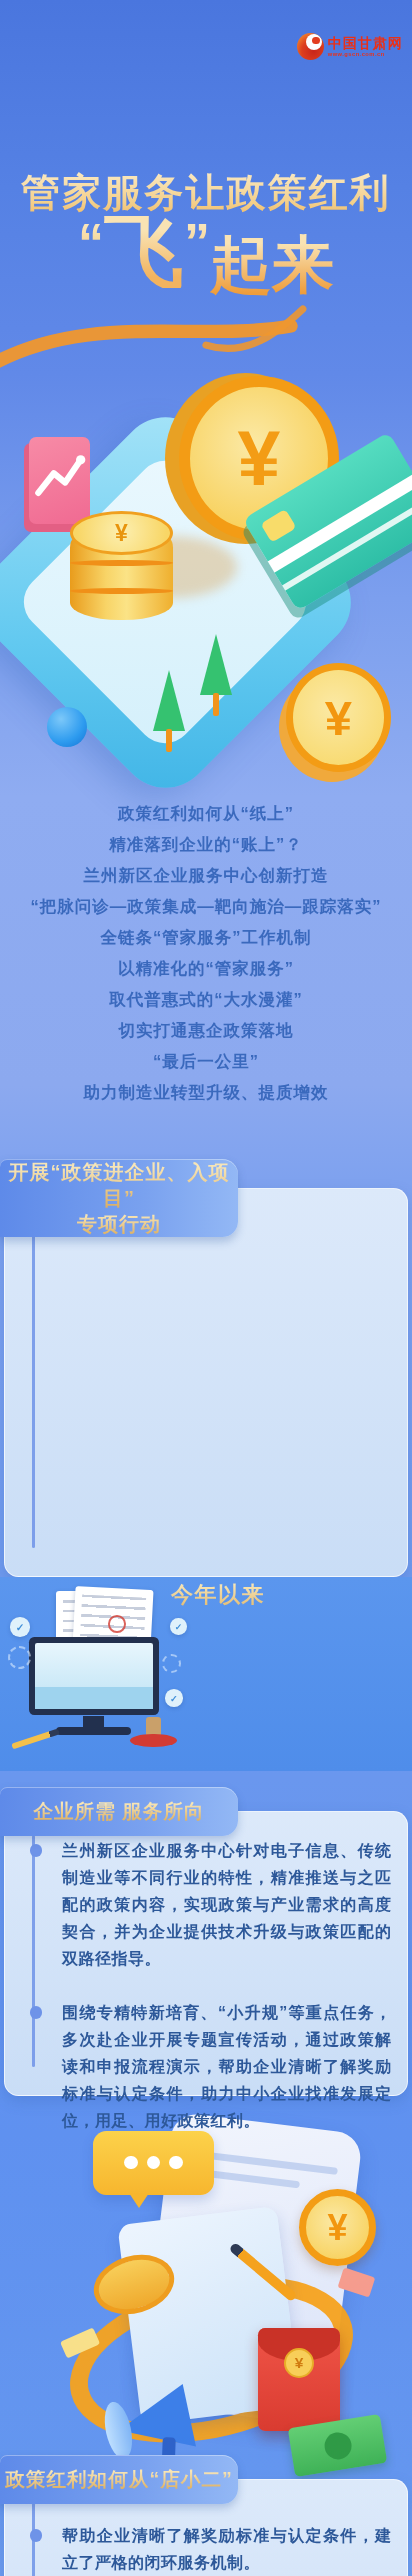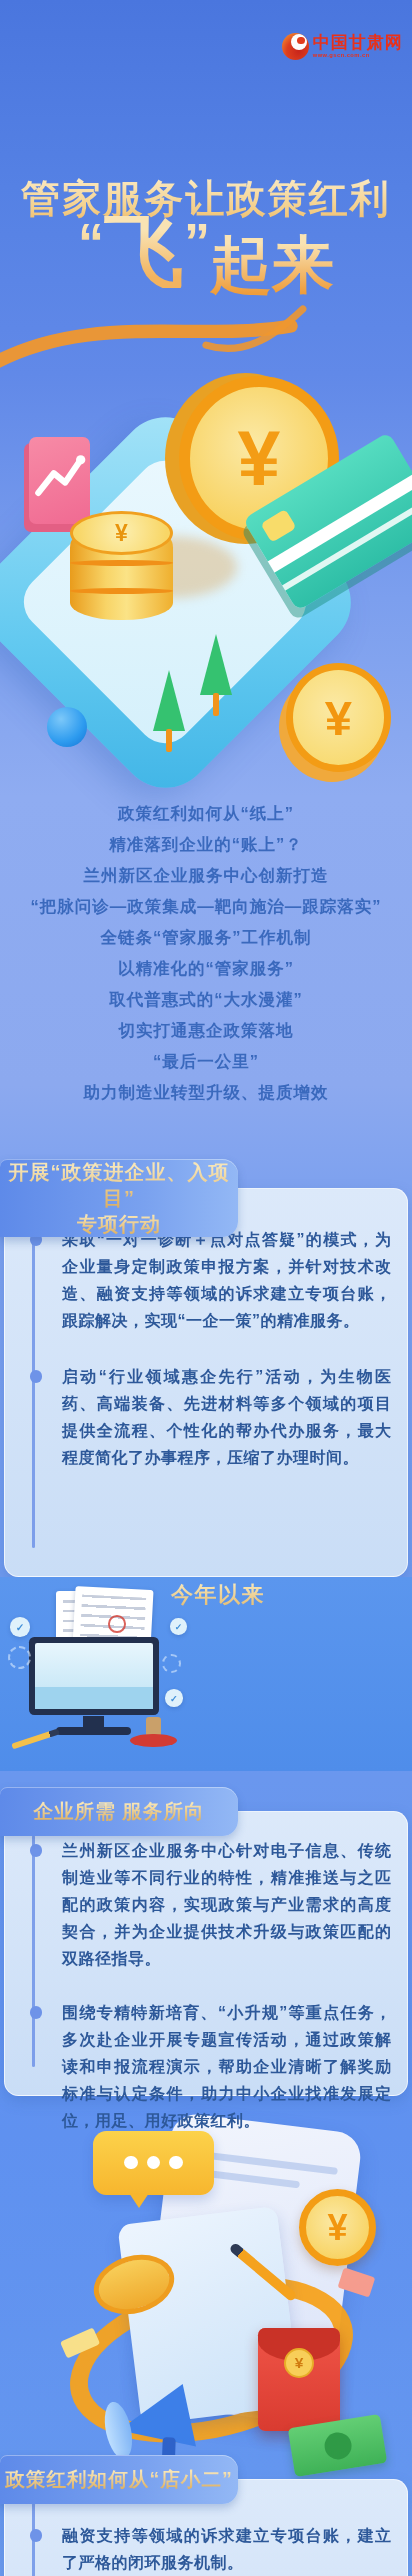--- a/index.html
+++ b/index.html
@@ -16,29 +16,29 @@
   .abs{position:absolute;}
 
   
   .header-logo{top:33px;right:9.3px;display:flex;align-items:center;gap:4.1px;}
   .swirl{border-radius:50%;position:relative;overflow:hidden;
     background:radial-gradient(circle at 62% 68%, #C8251B 0%, #DD3E1E 48%, #EE7A2B 78%, #F6AC3B 100%);}
   .swirl::before{content:'';position:absolute;right:5%;top:3%;width:60%;height:60%;border-radius:50%;background:#fdfdfd;}
   .swirl::after{content:'';position:absolute;right:15%;top:15%;width:27%;height:27%;border-radius:50%;background:#E23C1E;}
   .swirl.big{width:27px;height:27px;}
   .logo-col{display:flex;flex-direction:column;line-height:1;}
-  .logo-name{color:#E8311A;font-size:17px;font-weight:900;letter-spacing:1px;}
+  .logo-name{color:#E8311A;font-size:14px;font-weight:900;letter-spacing:1px;}
   .logo-url{color:#E8311A;font-size:5.7px;font-weight:700;margin-top:2.1px;letter-spacing:0.5px;}
 
   
   .title-line{left:0;width:100%;text-align:center;}
   .gold-grad{background:linear-gradient(180deg,#FAE9C2 10%,#F3CE88 70%,#EFB45F 100%);
     -webkit-background-clip:text;background-clip:text;color:transparent;}
   .t1{top:120px;font-size:28px;font-weight:900;letter-spacing:4.1px;}
-  .t2{top:172px;font-size:39px;font-weight:900;letter-spacing:2.1px;}
+  .t2{top:166px;font-size:39px;font-weight:900;letter-spacing:2.1px;}
   .t3{top:216px;display:flex;justify-content:center;align-items:flex-start;}
   .t3 .q{font-size:52px;font-weight:900;line-height:1;}
   .t3 .fly{font-size:80px;font-weight:900;line-height:.9;
     background:linear-gradient(180deg,#F9E3B3 20%,#F2B35F 85%);-webkit-background-clip:text;background-clip:text;color:transparent;}
   .t3 .rest{font-size:62px;font-weight:900;line-height:1;margin-top:18px;
     background:linear-gradient(180deg,#F9E3B3 15%,#EE9D3C 95%);-webkit-background-clip:text;background-clip:text;color:transparent;}
 
   
   .hero{top:381px;left:0;width:412px;height:495px;}
   .platform-outer{left:20.6px;top:77px;width:289px;height:289px;border-radius:46px;
@@ -249,24 +249,20 @@
     <div>“最后一公里”</div>
     <div>助力制造业转型升级、提质增效</div>
   </div>
 
   <div class="abs tab tab1">
     <div class="tab-line">开展“政策进企业、入项目”</div>
     <div class="tab-line">专项行动</div>
   </div>
   <div class="abs card card1">
     <div class="rail"></div>
-    <ul class="bullets mb1">
-      <li>采取“一对一诊断＋点对点答疑”的模式，为企业量身定制政策申报方案，并针对技术改造、融资支持等领域的诉求建立专项台账，跟踪解决，实现“一企一策”的精准服务。</li>
-      <li>启动“行业领域惠企先行”活动，为生物医药、高端装备、先进材料等多个领域的项目提供全流程、个性化的帮办代办服务，最大程度简化了办事程序，压缩了办理时间。</li>
-    </ul>
   </div>
 
   <div class="abs band">
     <div class="pc">
       <div class="doc" style="left:49px;top:3.1px;width:78px;height:99px;">
           <div class="lines"></div>
         </div>
       <div class="doc" style="left:66px;top:0;width:78px;height:99px;transform:rotate(3deg);">
           <div class="lines"></div>
         </div>
@@ -342,19 +338,19 @@
     <div class="abs chip-paper" style="left:62px;top:222px;width:36px;height:17.5px;background:#F8E08A;transform:rotate(-24deg);"></div>
     <div class="abs chip-paper" style="left:340px;top:160px;width:33px;height:20.6px;background:#F59C8E;transform:rotate(18deg);"></div>
   </div>
 
   <div class="abs tab tab3">
     <div class="tab-line">政策红利如何从“店小二”</div>
   </div>
   <div class="abs card card3">
     <div class="rail"></div>
     <ul class="bullets mb3">
-      <li>融资支持等领域的诉求建立专项台账，建立了严格的闭环服务机制。</li>
+      <li>帮助企业清晰了解奖励标准与认定条件，建立了严格的闭环服务机制。</li>
 
     </ul>
   </div>
 
 </div>
 
 
 </body></html>

